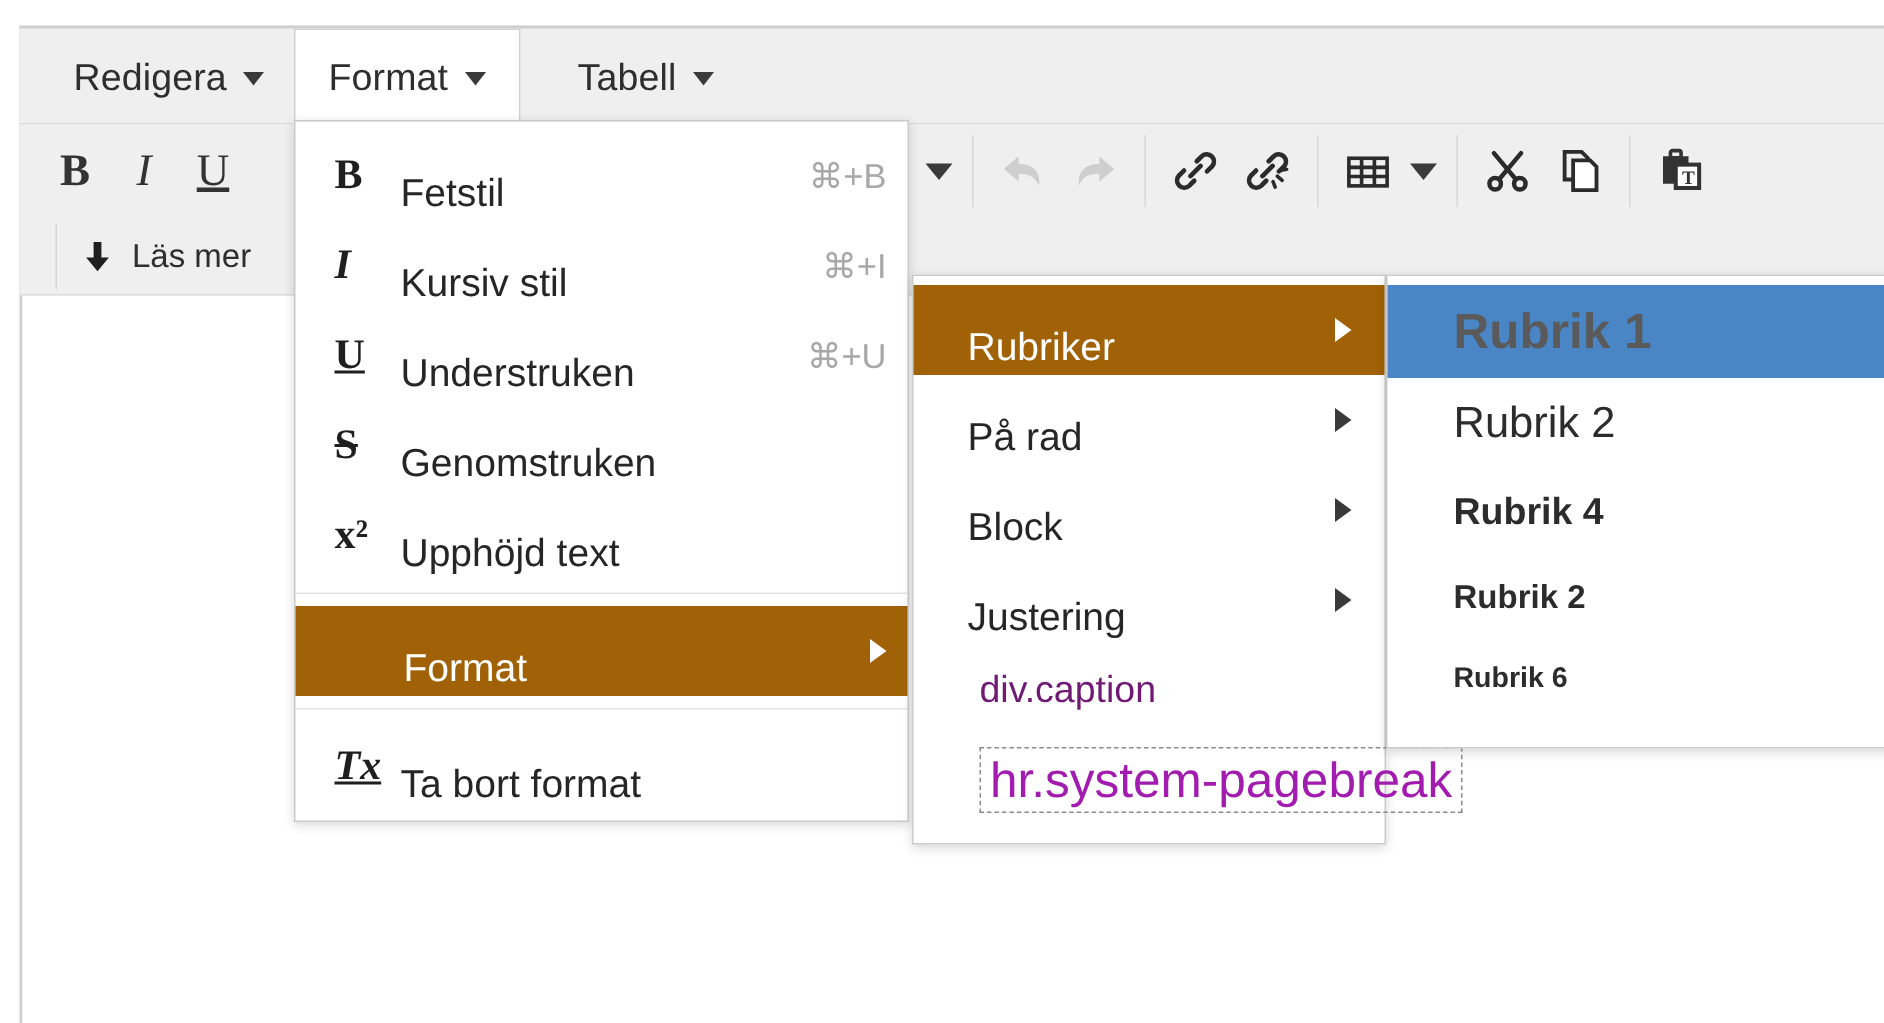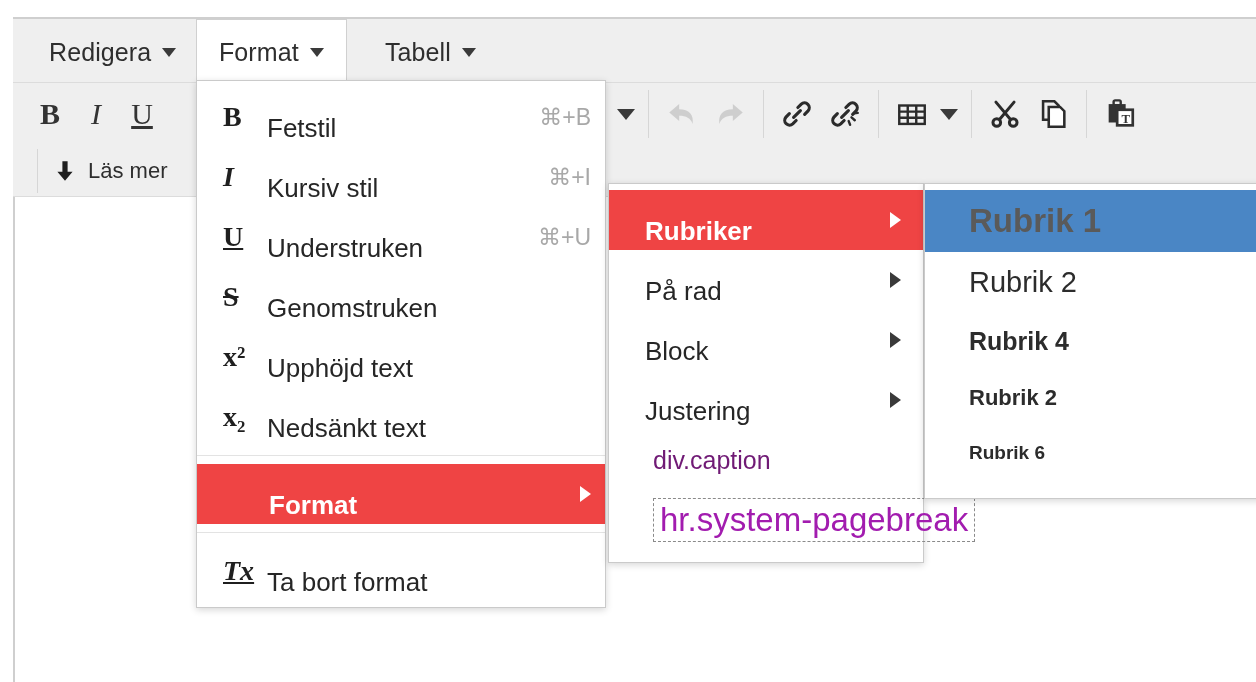--- a/index.html
+++ b/index.html
@@ -126,21 +126,21 @@
     margin-left: 42px; color: #a8a8a8; font-size: 23px;
     font-family: "Liberation Sans", sans-serif;
   }
   .mi .mi-arrow {
     margin-left: 30px;
     width: 0; height: 0;
     border-top: 8px solid transparent;
     border-bottom: 8px solid transparent;
     border-left: 11px solid #3a3a3a;
   }
-  .mi.selected { background: #ef4444; color: #ffffff; font-weight: bold; }
+  .mi.selected { background: #a16207; color: #ffffff; }
   .mi.selected .mi-arrow { border-left-color: #ffffff; }
   .mi-sep { height: 1px; background: #e3e3e3; margin: 8px 0; }
 
   
   #panel-format {
     left: 196px; top: 80px; width: 410px;
   }
   #panel-format .mi { height: 60px; padding-left: 26px; }
   #panel-format .mi-label { font-size: 26px; }
 
@@ -359,25 +359,20 @@
       <span class="mi-label">Genomstruken</span>
       <span class="mi-shortcut"></span>
     </div>
 
     <div class="mi">
       <span class="mi-icon" style="font-weight:bold;">x²</span>
       <span class="mi-label">Upphöjd text</span>
       <span class="mi-shortcut"></span>
     </div>
 
-    <div class="mi">
-      <span class="mi-icon" style="font-weight:bold;">x₂</span>
-      <span class="mi-label">Nedsänkt text</span>
-      <span class="mi-shortcut"></span>
-    </div>
 
     <div class="mi-sep"></div>
 
     <div class="mi selected" style="padding-left:72px;">
       <span class="mi-label">Format</span>
       <span class="mi-arrow"></span>
     </div>
 
     <div class="mi-sep"></div>
 

